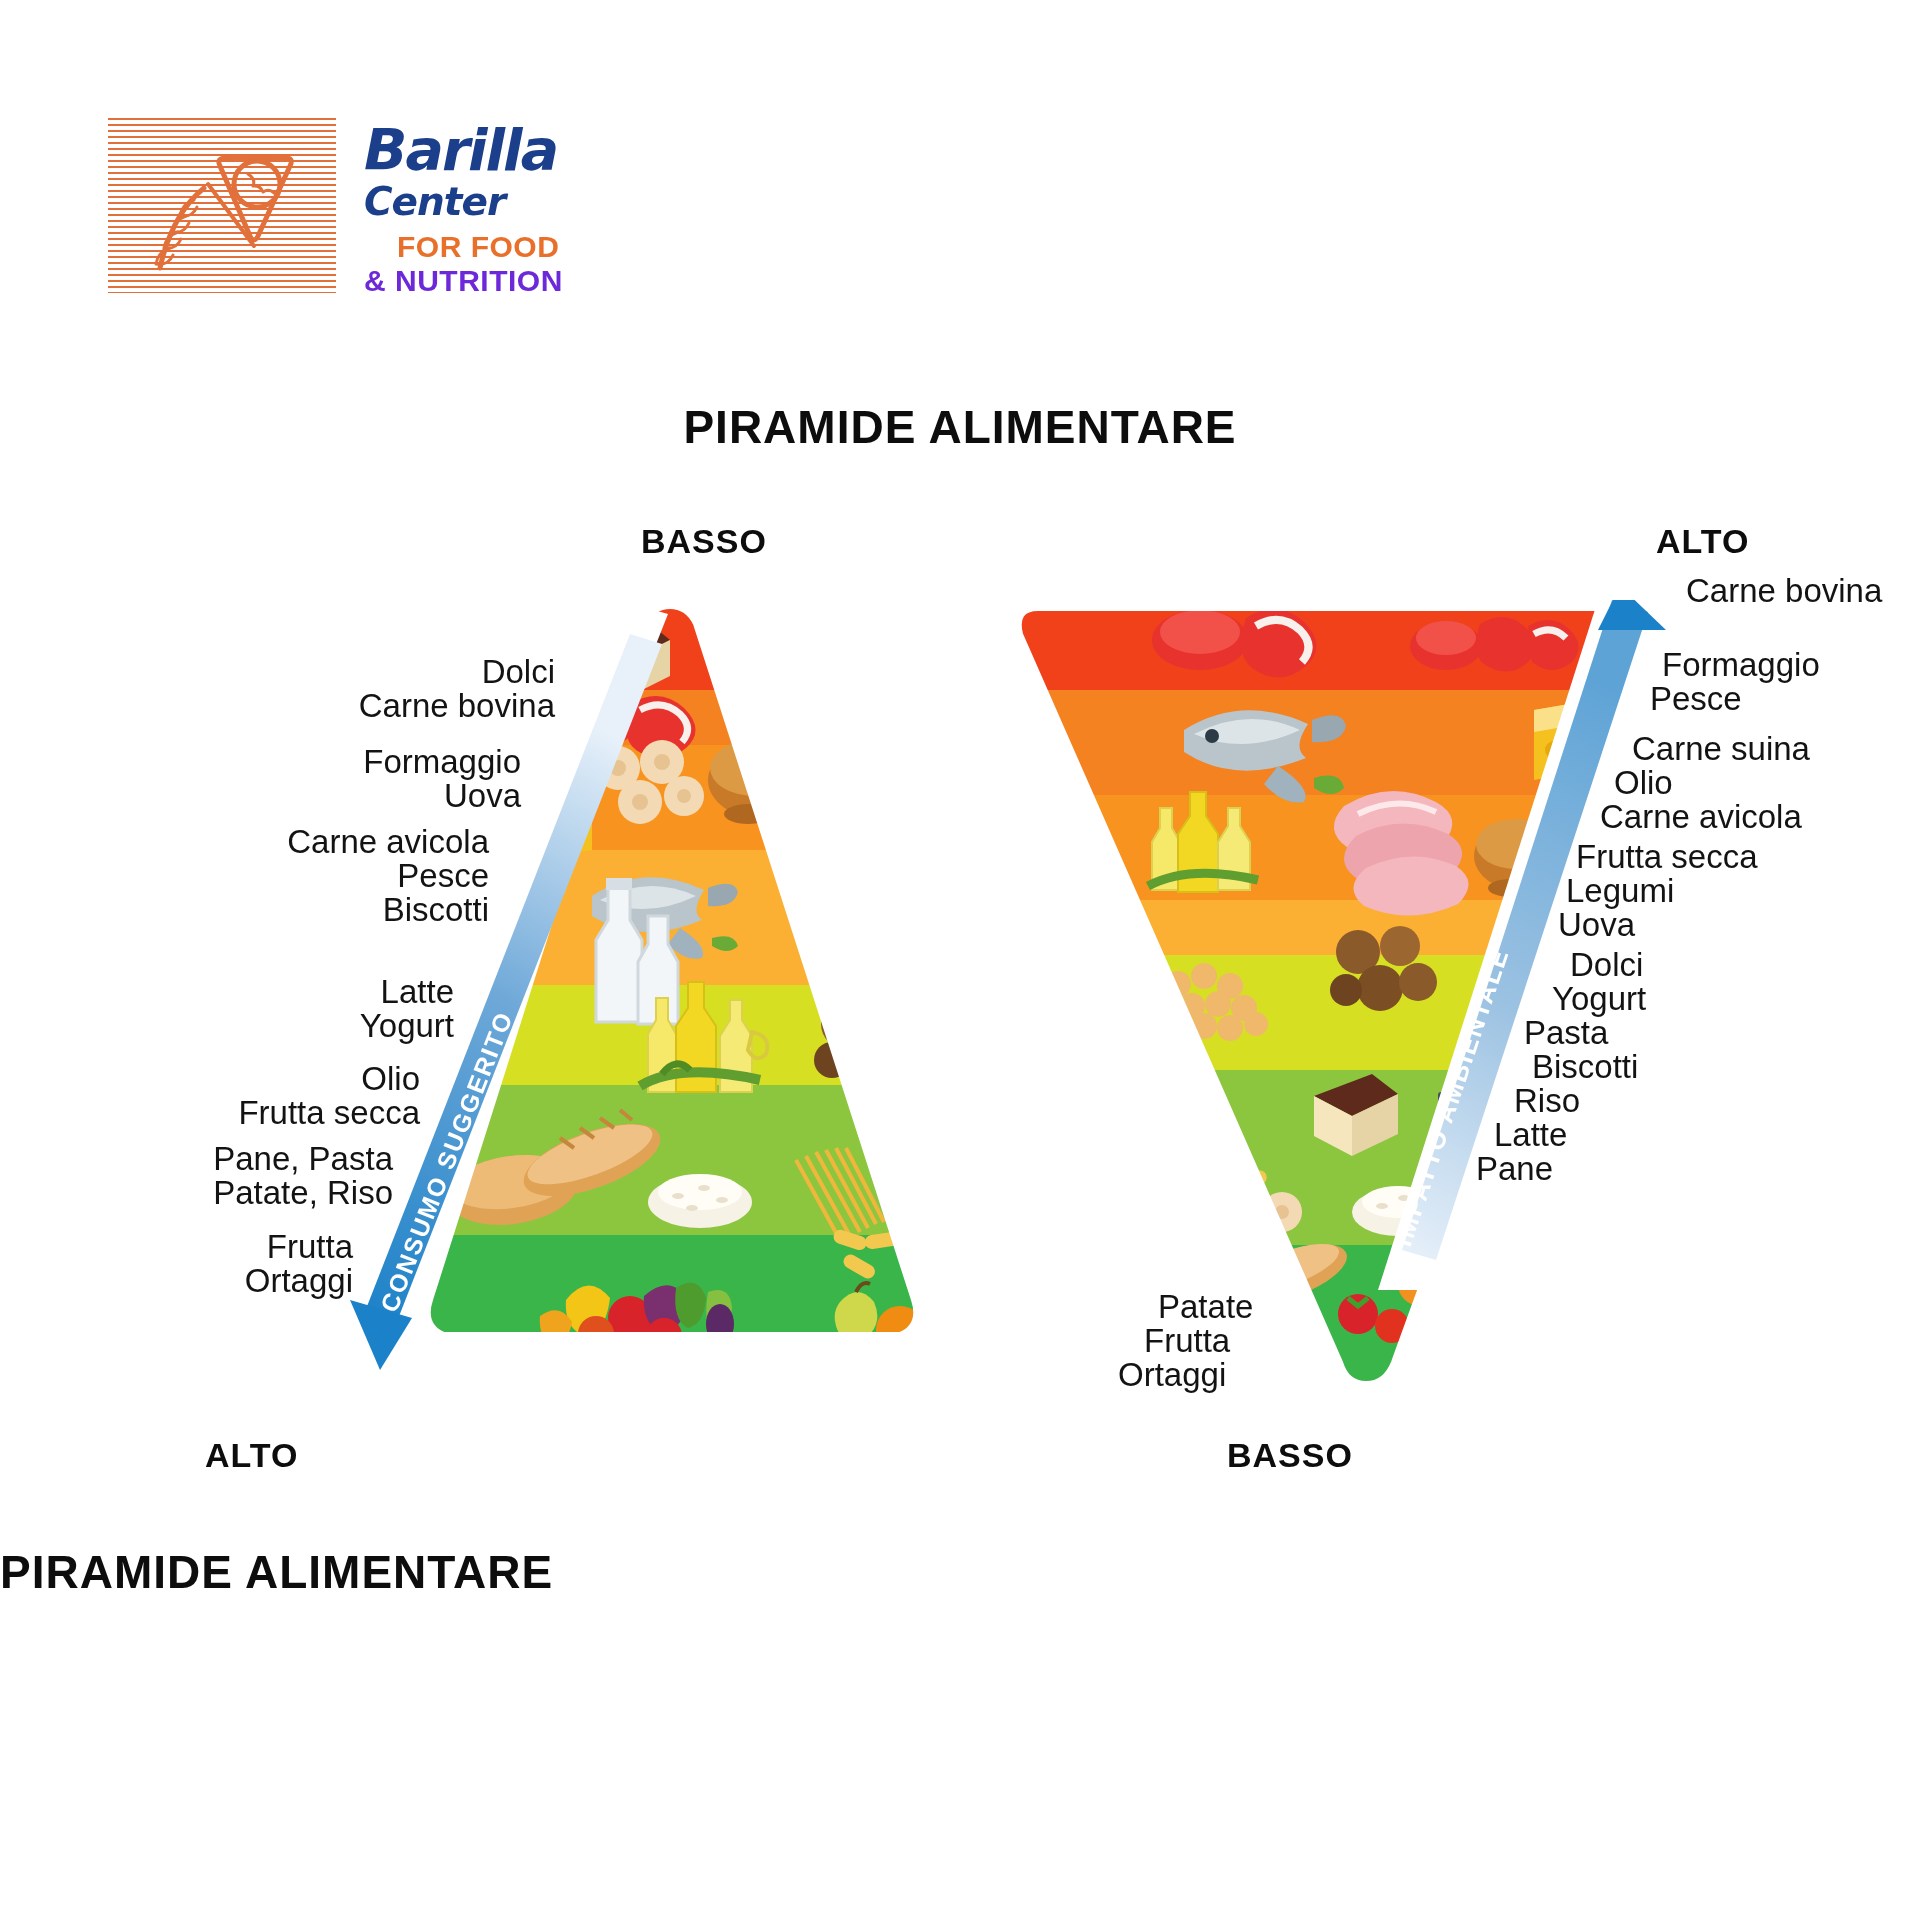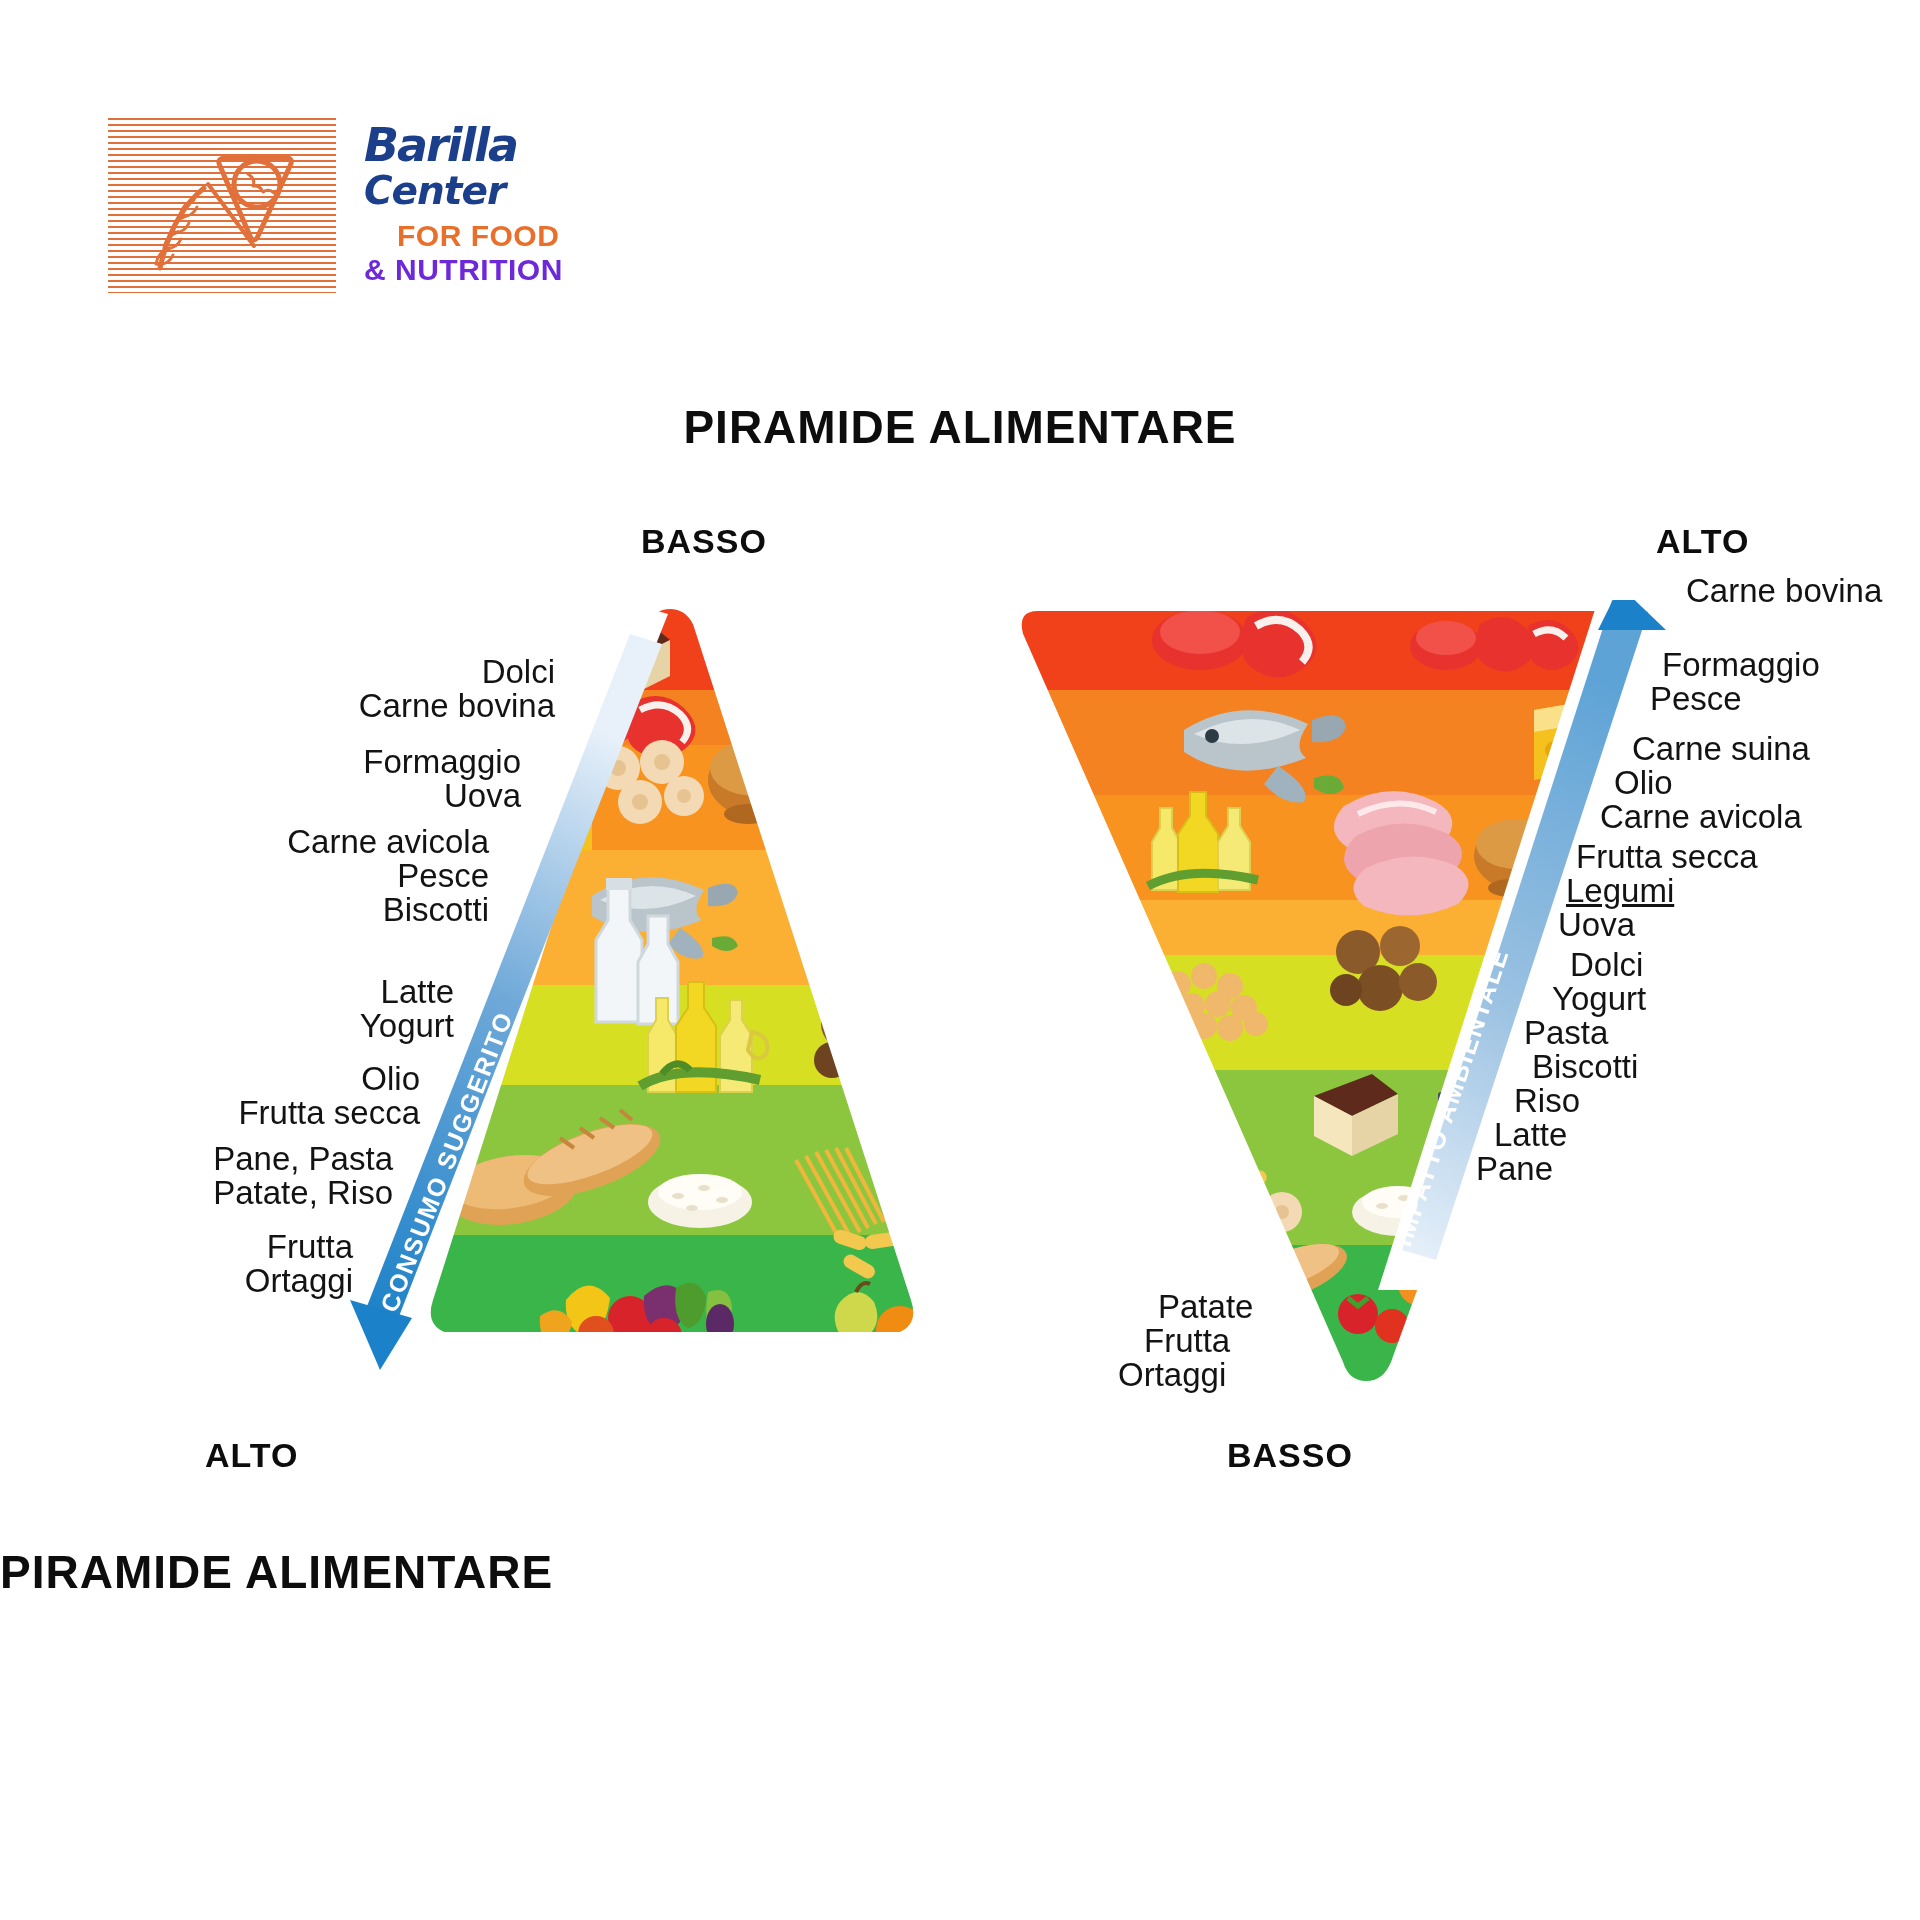--- a/index.html
+++ b/index.html
@@ -11,21 +11,21 @@
   .abs{position:absolute;}
 
   
   #logo{left:108px;top:118px;width:400px;height:175px;}
   #logo-mark{position:absolute;left:0;top:0;width:228px;height:175px;
      background:repeating-linear-gradient(to bottom,#e2703a 0px,#e2703a 2px,#ffffff 2px,#ffffff 6px);
   }
   #logo-mark svg{position:absolute;left:0;top:0;}
   #logo-text{position:absolute;left:256px;top:4px;width:260px;height:175px;}
   .l-barilla{font-family:"DejaVu Sans",sans-serif;font-weight:bold;font-style:italic;
-     font-size:46px;color:#1b3f8b;letter-spacing:-2px;line-height:1;}
+     font-size:57px;color:#1b3f8b;letter-spacing:-2px;line-height:1;}
   .l-center{font-family:"DejaVu Sans",sans-serif;font-weight:bold;font-style:italic;
      font-size:39px;color:#1b3f8b;letter-spacing:-1px;line-height:1.06;margin-top:2px;}
   .l-food{font-family:"Liberation Sans",sans-serif;font-weight:bold;font-size:30px;
      color:#e8702a;line-height:1.12;margin-top:8px;letter-spacing:.5px;margin-left:33px;}
   .l-nutr{font-family:"Liberation Sans",sans-serif;font-weight:bold;font-size:30px;
      color:#6d28d9;line-height:1.12;letter-spacing:.5px;}
 
   
   .big-title{font-weight:bold;font-size:46px;color:#0d0d0d;letter-spacing:1px;
      white-space:nowrap;font-family:"Liberation Sans",sans-serif;}
@@ -521,21 +521,21 @@
     <div class="lbl">Formaggio</div>
     <div class="lbl" style="margin-left:-12px;">Pesce</div>
   </div>
   <div class="Rblk" style="top:132px;left:-54px;">
     <div class="lbl">Carne suina</div>
     <div class="lbl" style="margin-left:-18px;">Olio</div>
     <div class="lbl" style="margin-left:-32px;">Carne avicola</div>
   </div>
   <div class="Rblk" style="top:240px;left:-110px;">
     <div class="lbl">Frutta secca</div>
-    <div class="lbl" style="margin-left:-10px;text-decoration:underline;">Legumi</div>
+    <div class="lbl" style="margin-left:-10px;">Legumi</div>
     <div class="lbl" style="margin-left:-18px;">Uova</div>
   </div>
   <div class="Rblk" style="top:348px;left:-162px;">
     <div class="lbl" style="margin-left:46px;">Dolci</div>
     <div class="lbl" style="margin-left:28px;">Yogurt</div>
     <div class="lbl" style="">Pasta</div>
     <div class="lbl" style="margin-left:8px;">Biscotti</div>
     <div class="lbl" style="margin-left:-10px;">Riso</div>
     <div class="lbl" style="margin-left:-30px;">Latte</div>
     <div class="lbl" style="margin-left:-48px;">Pane</div>

